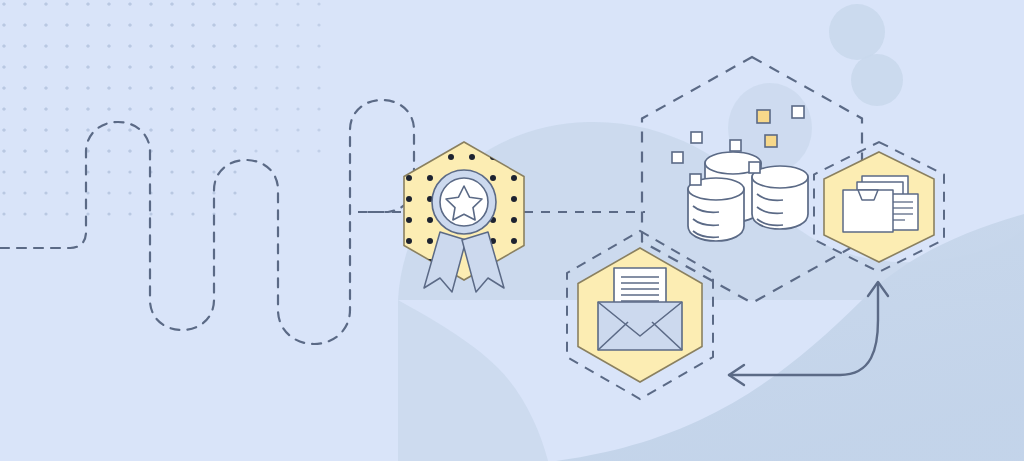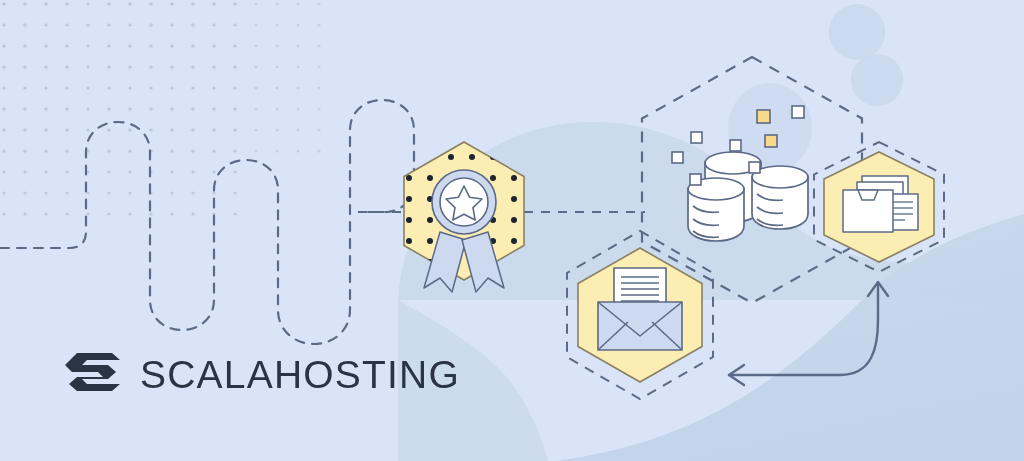--- a/index.html
+++ b/index.html
@@ -198,20 +198,14 @@
       </g>
     </g>
 
     <g fill="none" stroke="#5b6a86" stroke-width="2.4" stroke-linecap="round" stroke-linejoin="round">
       <path d="M729 375 L 840 375 C 872 375 878 348 878 320 L 878 284"></path>
       <polyline points="744,365 729,375 744,385"></polyline>
       <polyline points="868,296 878,282 888,296"></polyline>
     </g>
   </svg>
 
-  <div class="brand-wrap">
-    <svg class="brand-mark" viewBox="0 0 62 58" xmlns="http://www.w3.org/2000/svg">
-      <path d="M13 2 H 48 L 56 9 H 23 L 18 14 H 44 L 52 21 L 44 28 H 18 L 23 33 H 56 L 48 40 H 13 L 5 33 L 13 26 H 39 L 34 21 H 8 L 1 14 Z" transform="translate(2,6) scale(1.0)" fill="#2b3445"></path>
-    </svg>
-    <div class="brand-text">SCALAHOSTING</div>
-  </div>
 
 </div>
 
 </body></html>

